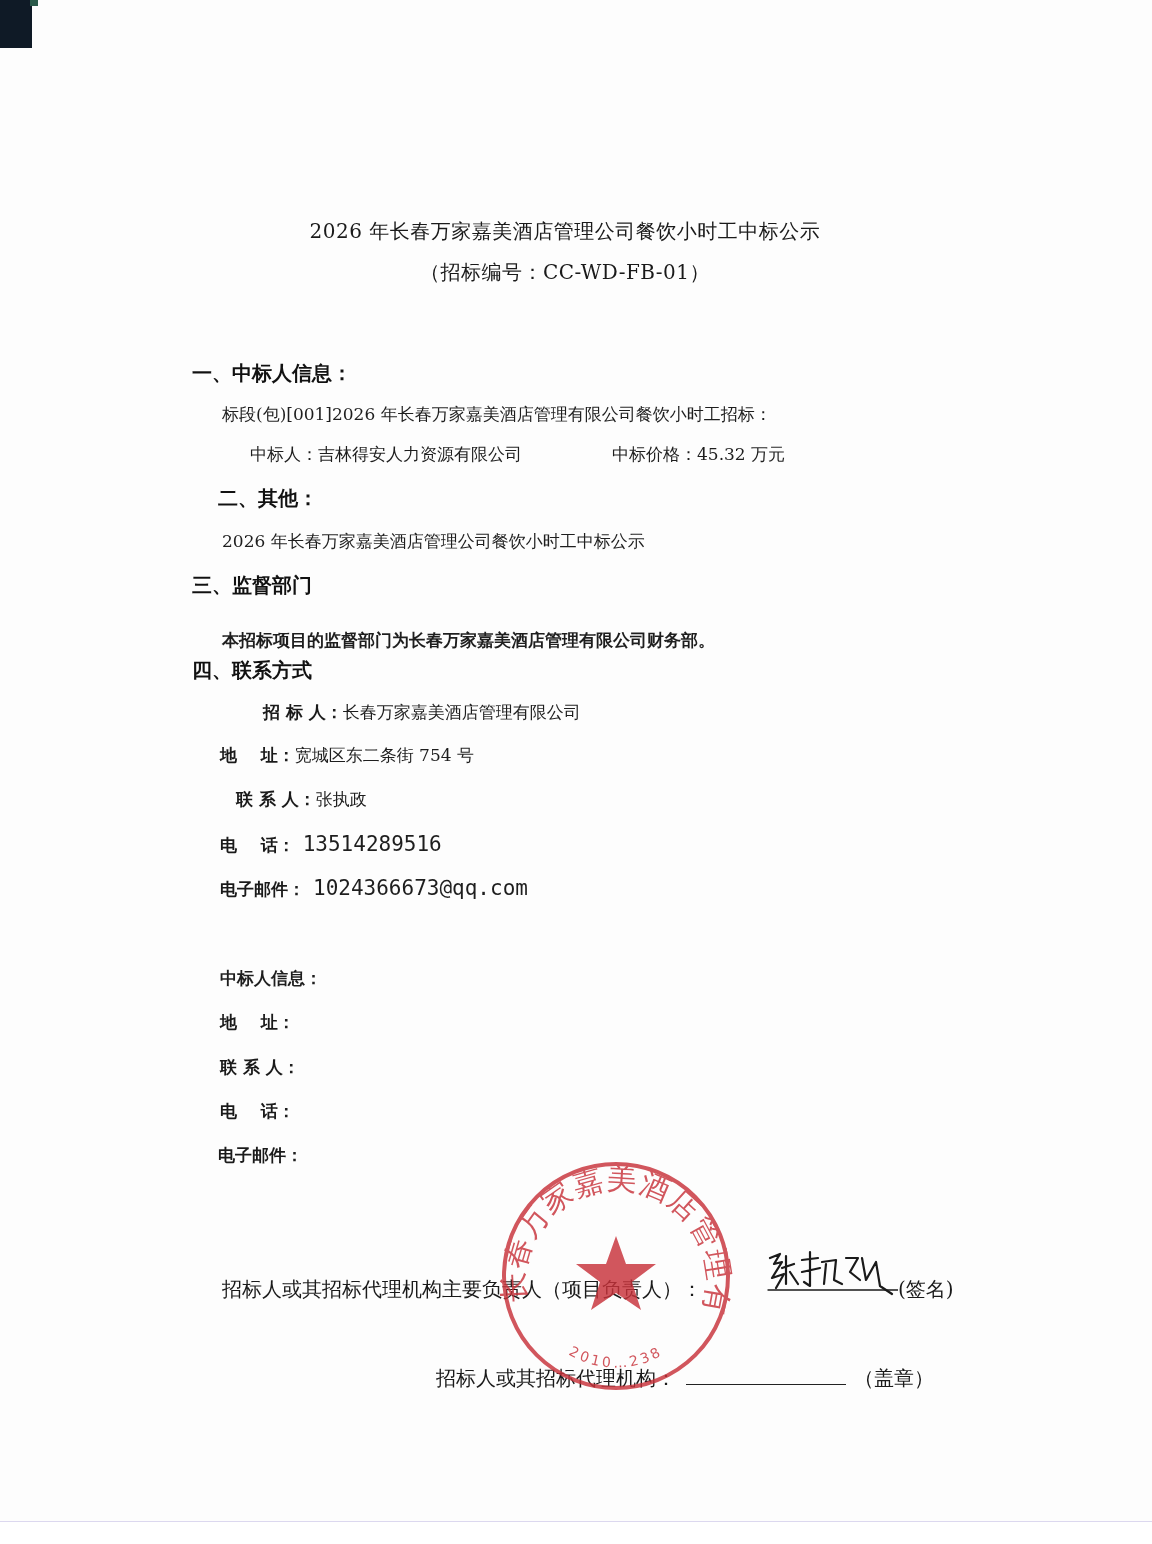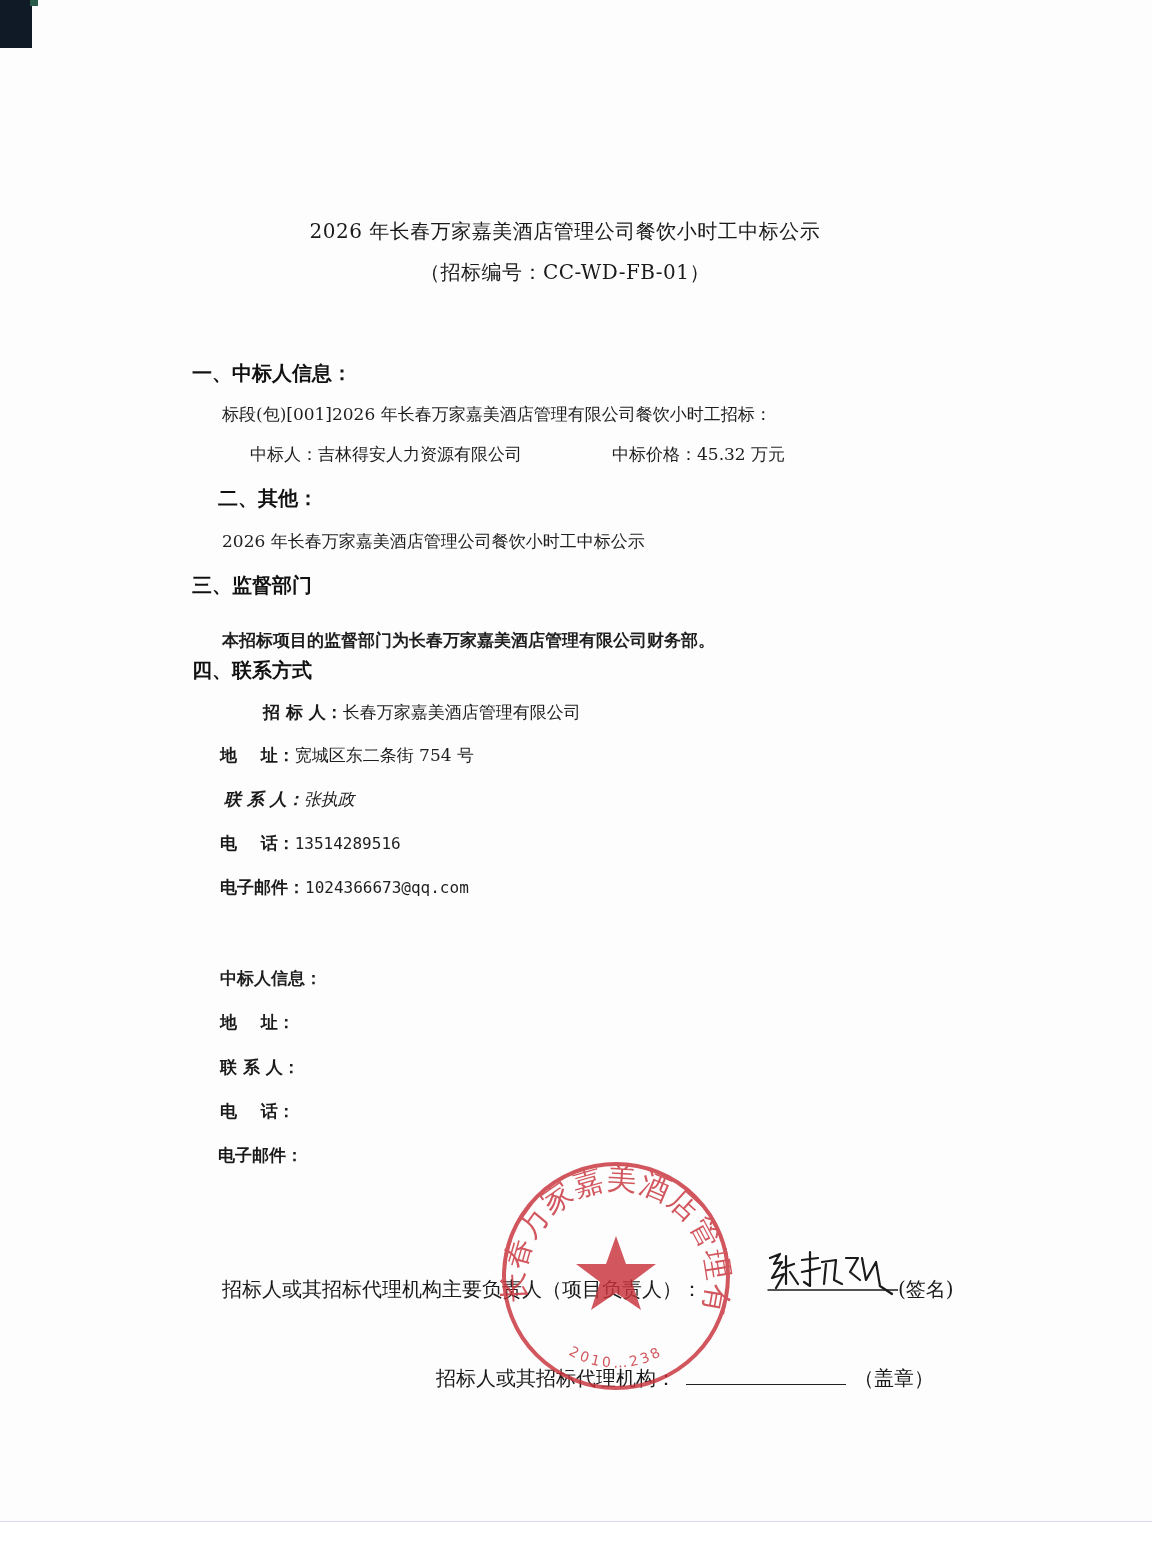--- a/index.html
+++ b/index.html
@@ -25,21 +25,21 @@
     font-size: 20px; letter-spacing: 0.5px; color: #1a1a1a;
   }
   .title.t1 { top: 218px; }
   .title.t2 { top: 259px; }
   .h {
     position: absolute; left: 192px; font-size: 20px; font-weight: bold; color: #111;
   }
   .p {
     position: absolute; font-size: 17px; color: #1e1e1e; white-space: nowrap;
   }
-  .mono { font-family: "DejaVu Sans Mono", "Liberation Mono", monospace; font-size: 16px; }
+  .mono { font-family: "DejaVu Sans Mono", "Liberation Mono", monospace; font-size: 21px; margin-left: 8px; }
   .lbl { display: inline-block; width: 98px; font-weight: bold; color: #1a1a1a; }
   .colon { font-weight: bold; }
   .sig-line {
     position: absolute; font-size: 20px; color: #1a1a1a; white-space: nowrap;
   }
   .blank {
     display: inline-block; width: 160px; border-bottom: 1.5px solid #222; height: 18px; margin: 0 8px 0 10px; vertical-align: baseline;
   }
   .stamp {
     position: absolute; left: 498px; top: 1158px; width: 236px; height: 236px;
@@ -72,21 +72,21 @@
 <div class="p" style="left:222px; top:617px; font-weight:bold;margin-top:12px;">本招标项目的监督部门为长春万家嘉美酒店管理有限公司财务部。</div>
 
 <div class="h" style="top:657px;">四、联系方式</div>
 
 <div class="p" style="left:220px; top:701px;">
   <span class="lbl" style="width:auto; white-space:pre;margin-left:43px;">招 标 人</span><span class="colon">：</span><span>长春万家嘉美酒店管理有限公司</span>
 </div>
 <div class="p" style="left:220px; top:744px;">
   <span class="lbl" style="width:auto; white-space:pre;">地    址</span><span class="colon">：</span><span>宽城区东二条街 754 号</span>
 </div>
-<div class="p" style="left:224px; top:788px;font-style:italic;">
+<div class="p" style="left:236px; top:788px;">
   <span class="lbl" style="width:auto; white-space:pre;">联 系 人</span><span class="colon">：</span><span>张执政</span>
 </div>
 <div class="p" style="left:220px; top:832px;">
   <span class="lbl" style="width:auto; white-space:pre;">电    话</span><span class="colon">：</span><span class="mono">13514289516</span>
 </div>
 <div class="p" style="left:220px; top:876px;">
   <span class="lbl" style="width:auto; white-space:pre;">电子邮件</span><span class="colon">：</span><span class="mono">1024366673@qq.com</span>
 </div>
 
 <div class="p" style="left:220px; top:967px; font-weight:bold;">中标人信息：</div>

